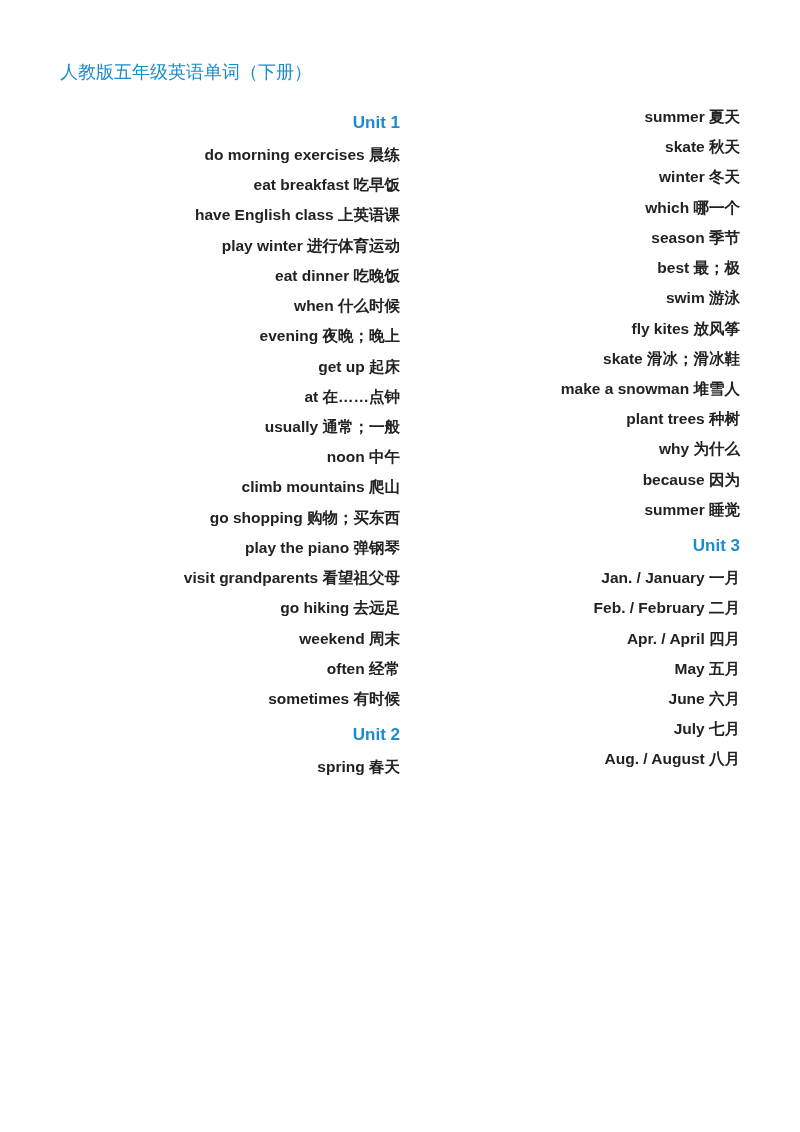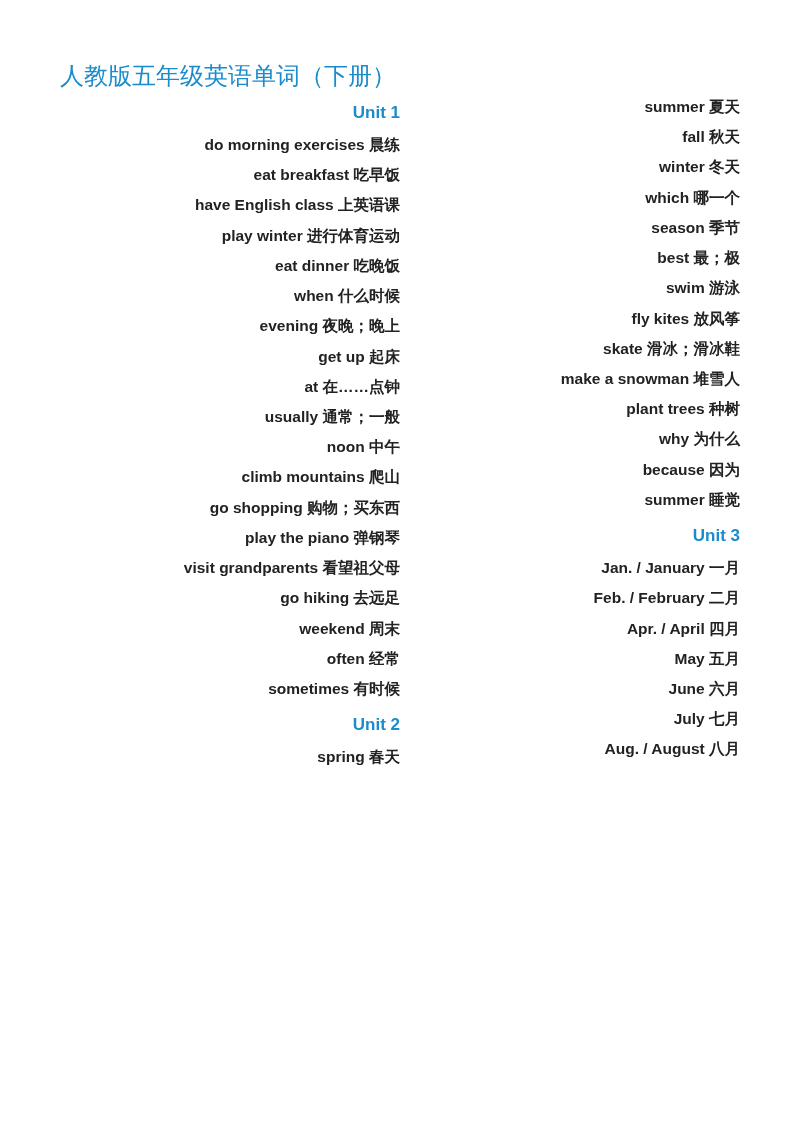--- a/index.html
+++ b/index.html
@@ -11,22 +11,23 @@
       background: #ffffff;
       font-family: Arial, "Microsoft YaHei", "PingFang SC", sans-serif;
       font-size: 16px;
       color: #222222;
       width: 800px;
       min-height: 1132px;
       padding: 60px 60px 60px 60px;
     }
     .page-title {
       color: #1a8ccc;
-      font-size: 24px;
+      font-size: 18px;
       font-weight: normal;
+      margin-bottom: 18px;
     }
     .content-columns {
       display: flex;
       gap: 0;
     }
     .col {
       flex: 1;
       display: flex;
       flex-direction: column;
       align-items: flex-end;
@@ -70,21 +71,21 @@
       <div class="vocab-item">visit grandparents  看望祖父母</div>
       <div class="vocab-item">go hiking  去远足</div>
       <div class="vocab-item">weekend  周末</div>
       <div class="vocab-item">often  经常</div>
       <div class="vocab-item">sometimes  有时候</div>
       <div class="unit-title-inline">Unit 2</div>
       <div class="vocab-item">spring  春天</div>
     </div>
   <div class="col" id="right-col">
       <div class="vocab-item">summer  夏天</div>
-      <div class="vocab-item">fall  秋天</div>
+      <div class="vocab-item">skate  秋天</div>
       <div class="vocab-item">winter  冬天</div>
       <div class="vocab-item">which  哪一个</div>
       <div class="vocab-item">season  季节</div>
       <div class="vocab-item">best  最；极</div>
       <div class="vocab-item">swim  游泳</div>
       <div class="vocab-item">fly kites  放风筝</div>
       <div class="vocab-item">skate  滑冰；滑冰鞋</div>
       <div class="vocab-item">make a snowman  堆雪人</div>
       <div class="vocab-item">plant trees  种树</div>
       <div class="vocab-item">why  为什么</div>

